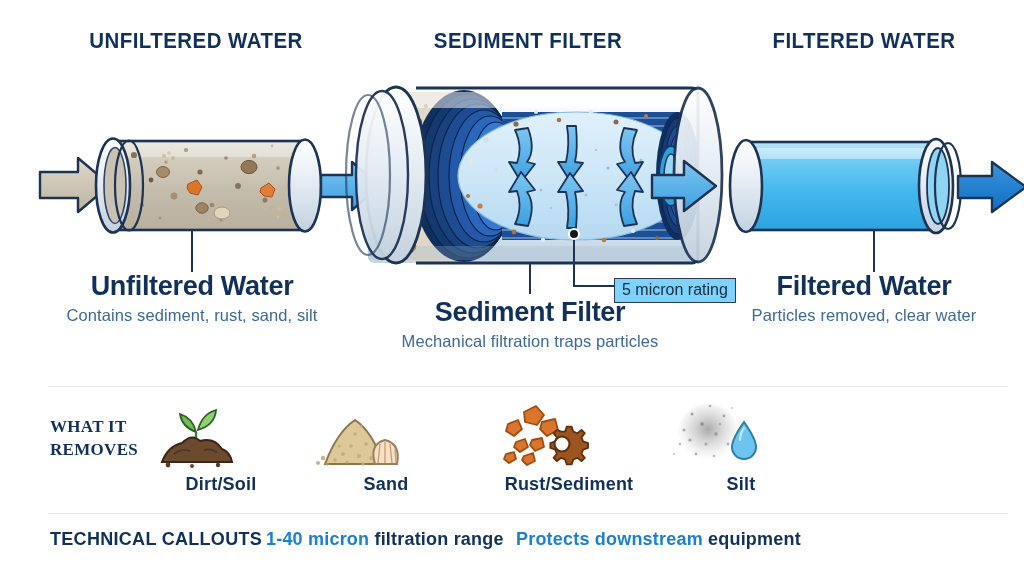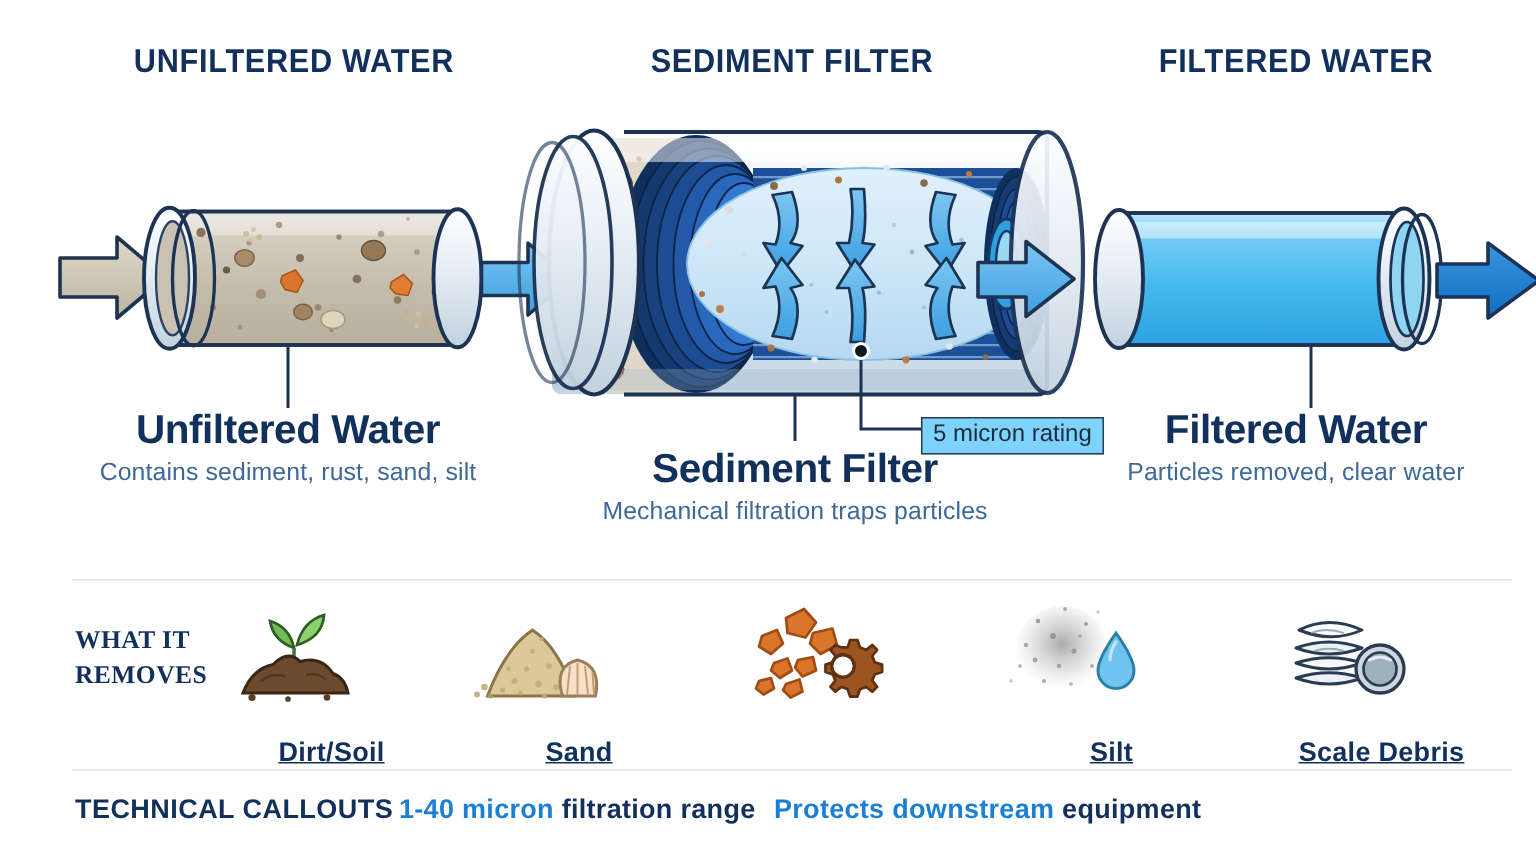--- a/index.html
+++ b/index.html
@@ -48,25 +48,24 @@
   #removes{position:absolute;left:0;top:392px;width:1024px;height:118px;}
   #removes-label{
     position:absolute;left:34px;top:24px;width:130px;
     font-family:Liberation Serif, serif;
     font-weight:bold;font-size:17px;color:#12305c;line-height:1.35;
     letter-spacing:0.3px;
   }
   .ritem{position:absolute;top:4px;width:150px;text-align:center;}
   .ritem .ico{height:76px;display:block;}
   .ritem .lbl{
-    display:block;margin-top:19px;
+    display:block;margin-top:2px;
     font-family:"Liberation Sans Narrow","Liberation Sans",sans-serif;
     font-weight:bold;font-size:18px;color:#12305c;white-space:nowrap;
     letter-spacing:0.2px;
-    text-decoration:underline;
   }
   #ri0{left:130px;} #ri1{left:295px;} #ri2{left:478px;}
   #ri3{left:650px;} #ri4{left:830px;}
 
   
   #callouts{position:absolute;left:0;top:522px;width:997px;height:40px;}
   #callouts-label{
     position:absolute;left:34px;top:7px;
     font-family:"Liberation Sans Narrow","Liberation Sans",sans-serif;
     font-weight:bold;font-size:18px;color:#12305c;letter-spacing:0.3px;
@@ -449,20 +448,21 @@
           <path d="M22 46 l9 -3 3 8 -8 5 -6 -5 z"></path>
           <path d="M38 44 l10 -2 2 9 -9 4 -5 -6 z"></path>
           <path d="M12 58 l8 -2 2 7 -7 4 -5 -4 z"></path>
           <path d="M30 60 l9 -3 2 8 -8 4 -5 -5 z"></path>
         </g>
         <g transform="translate(68,46)">
           <path d="M0 -20 l5 0 2 -6 6 0 2 6 5 2 5 -4 4 4 -4 5 2 5 6 2 0 6 -6 2 -2 5 4 5 -4 4 -5 -4 -5 2 -2 6 -6 0 -2 -6 -5 -2 -5 4 -4 -4 4 -5 -2 -5 -6 -2 0 -6 6 -2 2 -5 -4 -5 4 -4 z" transform="translate(-1,6) scale(0.82)" fill="#9c5420" stroke="#5f3010" stroke-width="2.2" stroke-linejoin="round"></path>
           <circle cx="0" cy="2" r="7.5" fill="#ffffff" stroke="#5f3010" stroke-width="2.2"></circle>
         </g>
       </svg>
+      <span class="lbl">Rust/Sediment</span>
     </div>
 
     <div class="ritem" id="ri3">
       <svg class="ico" viewBox="0 0 100 76">
         <ellipse cx="42" cy="36" rx="30" ry="28" fill="url(#siltG)"></ellipse>
         <g fill="#8d8d8d">
           <circle cx="26" cy="18" r="1.5" opacity=".8"></circle>
             <circle cx="44" cy="10" r="1.3" opacity=".7"></circle>
           <circle cx="58" cy="20" r="1.4" opacity=".75"></circle>
             <circle cx="18" cy="34" r="1.5" opacity=".7"></circle>
@@ -477,38 +477,20 @@
           <circle cx="8" cy="58" r="1.1" opacity=".5"></circle>
             <circle cx="66" cy="12" r="1.1" opacity=".5"></circle>
           <circle cx="40" cy="48" r="1.5" opacity=".7"></circle>
         </g>
         <path d="M78 26 q12 17 12 25 a12 12 0 0 1 -24 0 q0 -8 12 -25 z" fill="#6ec4ef" stroke="#2a7fa8" stroke-width="2"></path>
         <path d="M74 44 q0 -6 4 -12" stroke="#bfe7f8" stroke-width="2.2" fill="none" stroke-linecap="round"></path>
       </svg>
       <span class="lbl">Silt</span>
     </div>
 
-    <div class="ritem" id="ri4">
-      <svg class="ico" viewBox="0 0 100 76">
-        <g stroke="#2b3c52" stroke-width="2" stroke-linejoin="round">
-          <path d="M18 56 q22 -7 44 0 q-22 8 -44 0 z" fill="#eef1f4"></path>
-          <path d="M18 46 q22 -7 44 0 q-22 8 -44 0 z" fill="#f5f7f9"></path>
-          <path d="M18 36 q22 -8 44 0 q-22 8 -44 0 z" fill="#eef1f4"></path>
-          <path d="M20 24 q20 -10 42 0 q-20 9 -42 0 z" fill="#fafbfc"></path>
-        </g>
-        <g stroke="#9aa7b5" stroke-width="1.2" fill="none">
-          <path d="M28 26 q10 -4 22 0"></path>
-            <path d="M30 38 q10 -3 20 0"></path>
-        </g>
-        <circle cx="74" cy="50" r="16" fill="#cfd7de" stroke="#2b3c52" stroke-width="2.2"></circle>
-        <circle cx="74" cy="50" r="11" fill="#9fb0bd" stroke="#2b3c52" stroke-width="1.8"></circle>
-        <path d="M67 44 q7 -4 14 0" stroke="#e7edf1" stroke-width="2" fill="none" stroke-linecap="round"></path>
-      </svg>
-      <span class="lbl">Scale Debris</span>
-    </div>
   </div>
 
   <hr class="div" id="div2">
 
   <div id="callouts">
     <div id="callouts-label">TECHNICAL CALLOUTS</div>
     <div class="co" id="co0">
       <span class="hl">1-40 micron</span><span> filtration range</span>
     </div>
     <div class="co" id="co1">

